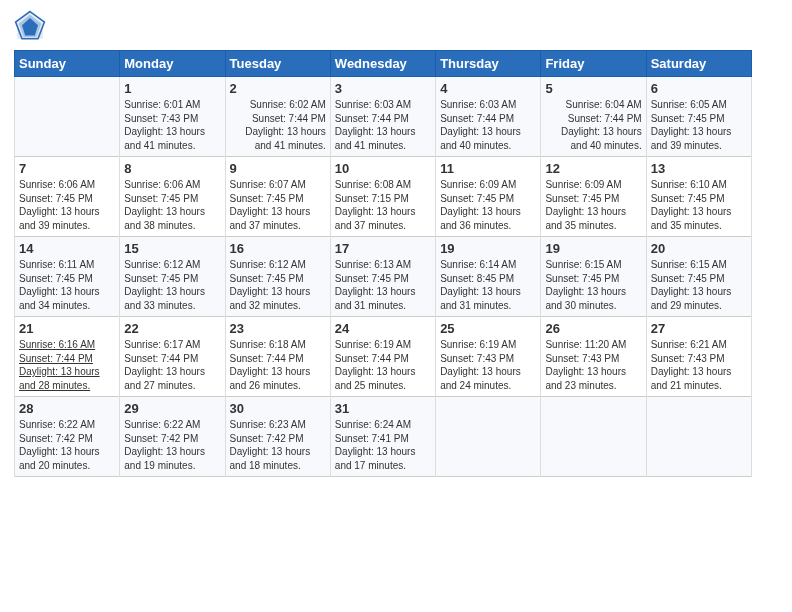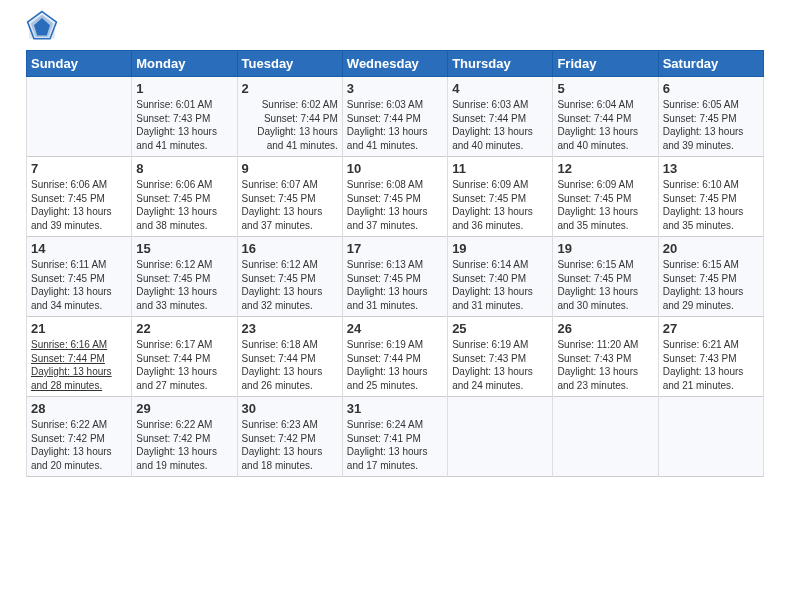--- a/index.html
+++ b/index.html
@@ -8,21 +8,20 @@
       background: #fff;
       width: 792px;
       height: 612px;
       overflow: hidden;
     }
     .page {
       width: 766px;
       height: 612px;
       background: #fff;
       padding: 10px 14px 10px 14px;
-      margin-left: 12px;
     }
     .header {
       display: flex;
       justify-content: space-between;
       align-items: flex-start;
       margin-bottom: 8px;
     }
     .logo {
       display: flex;
       align-items: center;
@@ -166,21 +165,21 @@
           </td>
           <td>
             <span class="day-number">4</span>
             <div class="day-info" style="white-space: pre-line;">Sunrise: 6:03 AM
 Sunset: 7:44 PM
 Daylight: 13 hours
 and 40 minutes.</div>
           </td>
           <td>
             <span class="day-number">5</span>
-            <div class="day-info" style="white-space: pre-line;">Sunrise: 6:04 AM
+            <div class="day-info" style="white-space: pre-line; text-align: right;">Sunrise: 6:04 AM
 Sunset: 7:44 PM
 Daylight: 13 hours
 and 40 minutes.</div>
           </td>
           <td>
             <span class="day-number">6</span>
             <div class="day-info" style="white-space: pre-line;">Sunrise: 6:05 AM
 Sunset: 7:45 PM
 Daylight: 13 hours
 and 39 minutes.</div>
@@ -204,21 +203,21 @@
           <td>
             <span class="day-number">9</span>
             <div class="day-info" style="white-space: pre-line;">Sunrise: 6:07 AM
 Sunset: 7:45 PM
 Daylight: 13 hours
 and 37 minutes.</div>
           </td>
           <td>
             <span class="day-number">10</span>
             <div class="day-info" style="white-space: pre-line;">Sunrise: 6:08 AM
-Sunset: 7:45 PM
+Sunset: 7:15 PM
 Daylight: 13 hours
 and 37 minutes.</div>
           </td>
           <td>
             <span class="day-number">11</span>
             <div class="day-info" style="white-space: pre-line;">Sunrise: 6:09 AM
 Sunset: 7:45 PM
 Daylight: 13 hours
 and 36 minutes.</div>
           </td>
@@ -262,21 +261,21 @@
           <td>
             <span class="day-number">17</span>
             <div class="day-info" style="white-space: pre-line;">Sunrise: 6:13 AM
 Sunset: 7:45 PM
 Daylight: 13 hours
 and 31 minutes.</div>
           </td>
           <td>
             <span class="day-number">19</span>
             <div class="day-info" style="white-space: pre-line;">Sunrise: 6:14 AM
-Sunset: 7:40 PM
+Sunset: 8:45 PM
 Daylight: 13 hours
 and 31 minutes.</div>
           </td>
           <td>
             <span class="day-number">19</span>
             <div class="day-info" style="white-space: pre-line;">Sunrise: 6:15 AM
 Sunset: 7:45 PM
 Daylight: 13 hours
 and 30 minutes.</div>
           </td>

